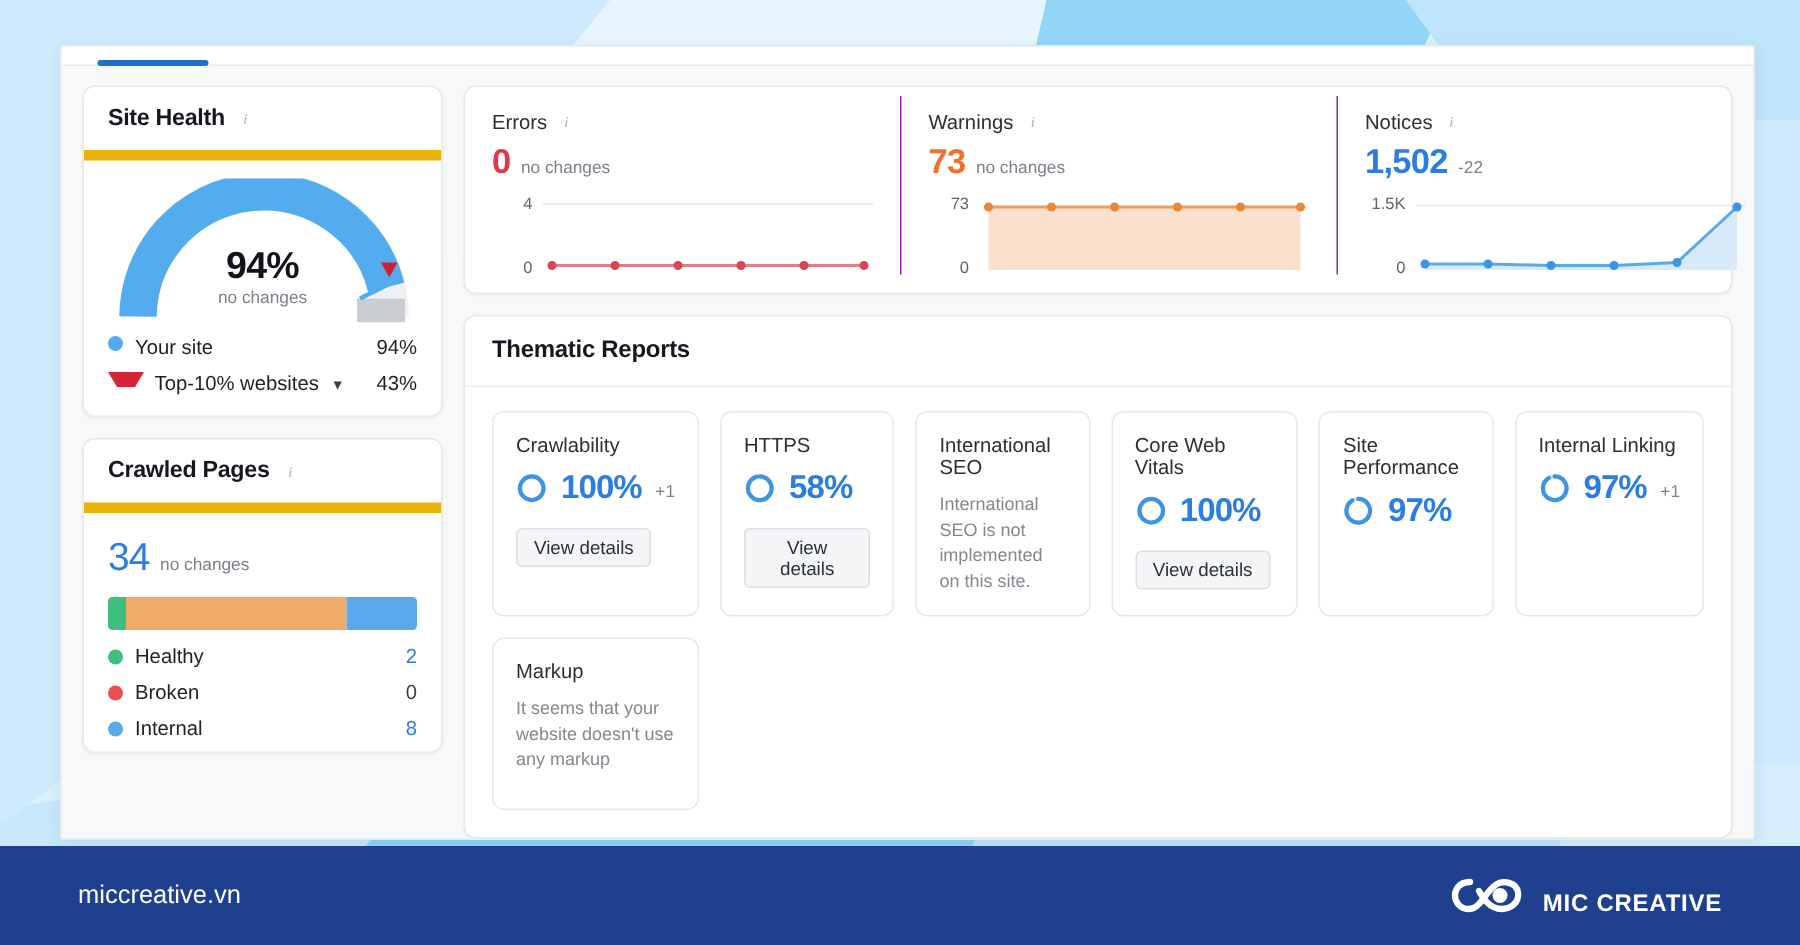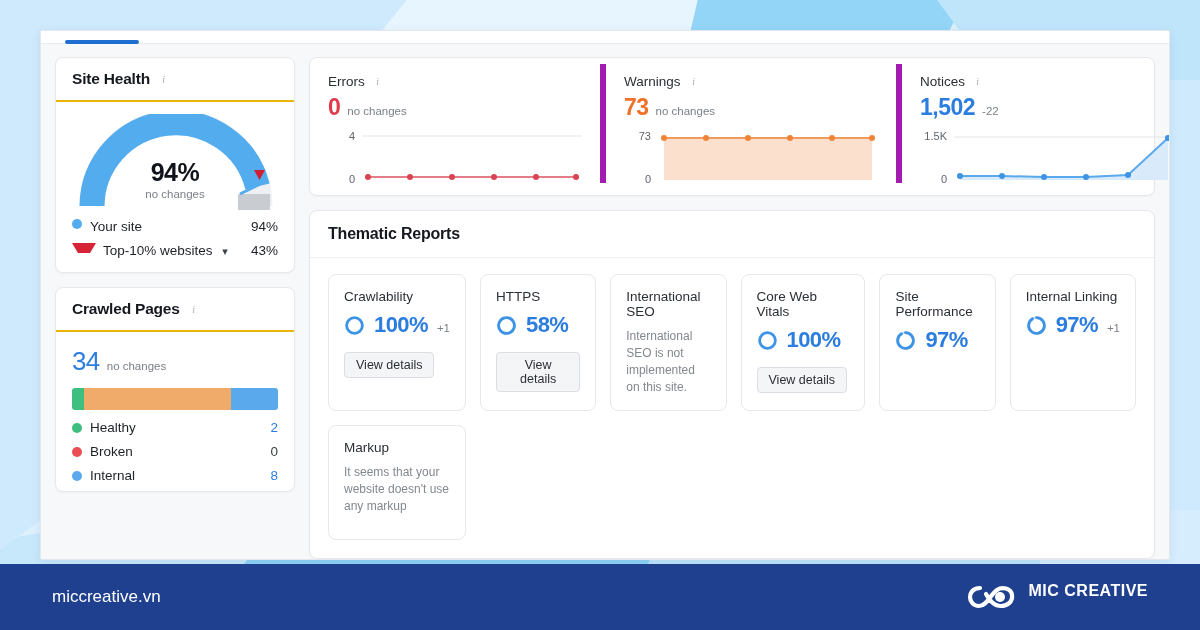--- a/index.html
+++ b/index.html
@@ -38,21 +38,21 @@
   }
   .tabbar{height:12px;background:#ffffff;border-bottom:1px solid #e8eaee;position:relative;}
   .tab-underline{position:absolute;left:24px;bottom:-1px;width:74px;height:4px;background:#1f6fd0;border-radius:2px;}
 
   .content{display:flex;gap:14px;padding:13px 14px 0 14px;box-sizing:border-box;}
   .col-left{width:240px;flex:0 0 240px;}
   .col-right{flex:1;min-width:0;}
 
   .card{background:#fff;border:1px solid #e6e8ec;border-radius:8px;box-shadow:0 1px 2px rgba(20,40,70,.04);}
 
-  .card-head{padding:12px 16px;border-bottom:2px solid #eab308;display:flex;align-items:center;gap:7px;}
+  .card-head{padding:12px 16px;border-bottom:7px solid #eab308;display:flex;align-items:center;gap:7px;}
   .card-title{font-size:15.5px;font-weight:bold;color:#15181f;letter-spacing:-.2px;}
   .info-i{width:13px;height:13px;flex:0 0 13px;}
 
   
   .sh-body{padding:10px 16px 14px 16px;}
   .gauge-wrap{position:relative;height:96px;margin:2px 0 6px;}
   .gauge-center{position:absolute;left:0;right:0;top:46px;text-align:center;}
   .gauge-val{font-size:25px;font-weight:bold;color:#10131a;line-height:1;letter-spacing:-.5px;}
   .gauge-sub{font-size:11.5px;color:#7b8089;margin-top:3px;}
 
@@ -71,21 +71,21 @@
   .cp-sub{font-size:11.5px;color:#7b8089;}
   .cp-bar{display:flex;height:22px;border-radius:3px;overflow:hidden;margin:11px 0 10px;}
   .cp-row{display:flex;align-items:center;font-size:13.5px;color:#1d2026;margin-top:9px;}
   .cp-row .lbl{flex:1;}
   .cp-row .val{width:34px;text-align:right;color:#2b7de0;}
   .cp-row.zero .val{color:#3b3f46;}
 
   
   .kpis{display:flex;padding:6px 0 12px;}
   .kpi{flex:1;padding:10px 18px 0 18px;position:relative;}
-  .kpi + .kpi{border-left:6px solid #a21caf;}
+  .kpi + .kpi{border-left:1px solid #a21caf;}
   .kpi-head{display:flex;align-items:center;gap:6px;font-size:13.5px;color:#2b2f36;}
   .kpi-val{display:flex;align-items:baseline;gap:7px;margin-top:7px;}
   .kpi-num{font-size:23px;font-weight:bold;letter-spacing:-.5px;line-height:1;}
   .kpi-delta{font-size:11.5px;color:#7b8089;}
   .spark{margin-top:14px;display:flex;align-items:flex-start;}
   .spark-axis{width:34px;flex:0 0 34px;position:relative;height:50px;}
   .spark-axis span{position:absolute;right:7px;font-size:11px;color:#5f646d;}
   .spark-axis .hi{top:-3px;}
   .spark-axis .lo{bottom:-2px;}
   .spark-svg{flex:1;height:50px;}
@@ -102,21 +102,21 @@
   .tile-delta{font-size:11.5px;color:#7b8089;align-self:flex-end;margin-bottom:2px;}
   .tile-note{font-size:12px;color:#83888f;line-height:1.42;margin-top:9px;}
   .btn{margin-top:16px;display:inline-block;padding:5px 11px;border:1px solid #dcdee3;
        border-radius:4px;background:#f4f5f7;font-size:12.5px;color:#2b2f36;
        font-family:"Liberation Sans",sans-serif;cursor:pointer;}
 
   
   .footer{position:absolute;left:0;bottom:0;width:1200px;height:66px;background:#1f3f8f;
           display:flex;align-items:center;justify-content:space-between;padding:0 52px;box-sizing:border-box;}
   .footer-url{color:#fff;font-size:17px;}
-  .brand{display:flex;align-items:flex-start;gap:12px;}
+  .brand{display:flex;align-items:flex-end;gap:12px;}
   .brand-name{color:#fff;font-size:16px;font-weight:bold;letter-spacing:.5px;}
 </style>
 </head>
 <body>
 
 <div class="bg">
   <div class="sh sh1"></div>
     <div class="sh sh2"></div>
     <div class="sh sh3"></div>
   <div class="sh sh4"></div>

